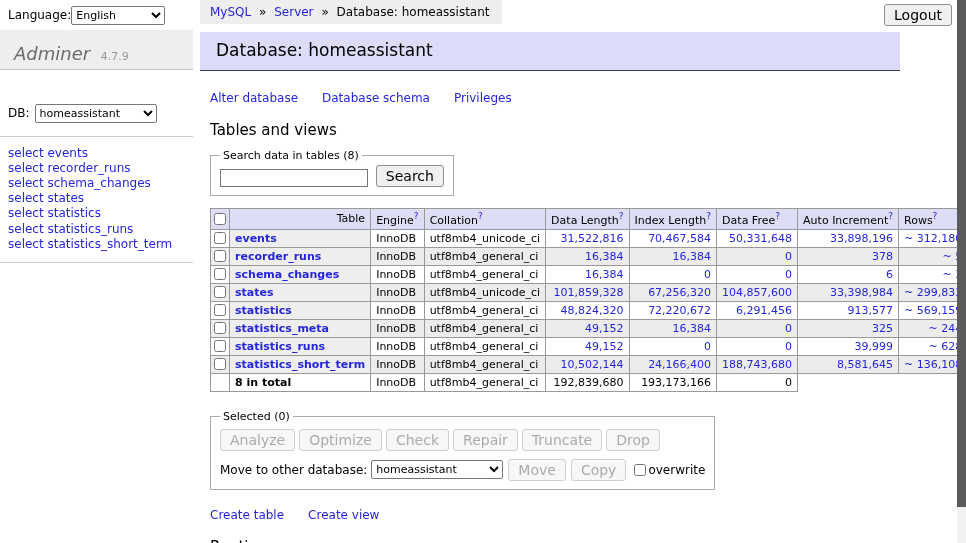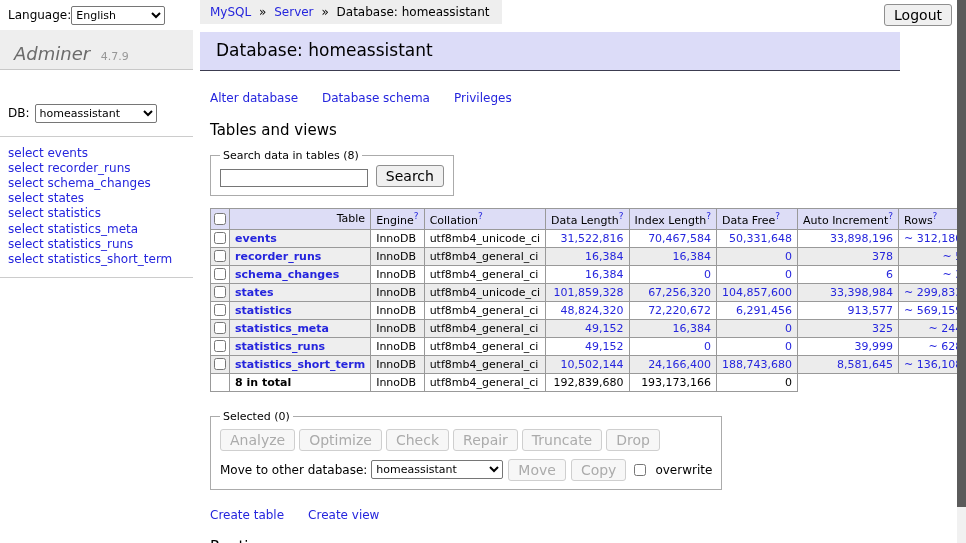--- a/index.html
+++ b/index.html
@@ -95,21 +95,21 @@
   td.blank { border: none; background: transparent !important; }
 
   
   #selected-fs { margin-top: 18px; }
   #selected-buttons { margin: 3px 0 8px; }
   #selected-buttons button { margin-right: 4px; }
   .move-row { margin: 0; white-space: nowrap; }
   .move-row > * { vertical-align: middle; }
   #move-select { width: 132px; margin-left: 4px; }
   .move-row button { margin-left: 5px; }
-  .ovr { margin-left: 8px; display: inline-flex; align-items: center; gap: 9px; }
+  .ovr { margin-left: 8px; display: inline-flex; align-items: center; gap: 2px; }
 
   #bottom-links { margin: 18px 0 0; }
 
   
   #scrollbar { position: absolute; right: 0; top: 0; width: 9px; height: 543px; background: #f1f1f1; }
   #scroll-thumb { width: 100%; height: 507px; background: #5b5b5b; }
 </style>
 </head>
 <body>
 
@@ -134,21 +134,20 @@
   </h1>
   <div class="db-row">
     <label>DB:</label><select id="db-select"><option>homeassistant</option></select>
   </div>
   <div class="side-section" id="sidebar-tables">
       <a href="#">select events</a>
       <a href="#">select recorder_runs</a>
       <a href="#">select schema_changes</a>
       <a href="#">select states</a>
       <a href="#">select statistics</a>
-      <a href="#">select statistics_meta</a>
       <a href="#">select statistics_runs</a>
       <a href="#">select statistics_short_term</a>
     </div>
   <div class="side-end"></div>
 </div>
 
 <div id="main">
   <h2>Database: homeassistant</h2>
   <div id="content">
     <p id="main-links"><a href="#" class="mlink">Alter database</a><a href="#" class="mlink">Database schema</a><a href="#" class="mlink">Privileges</a></p>

